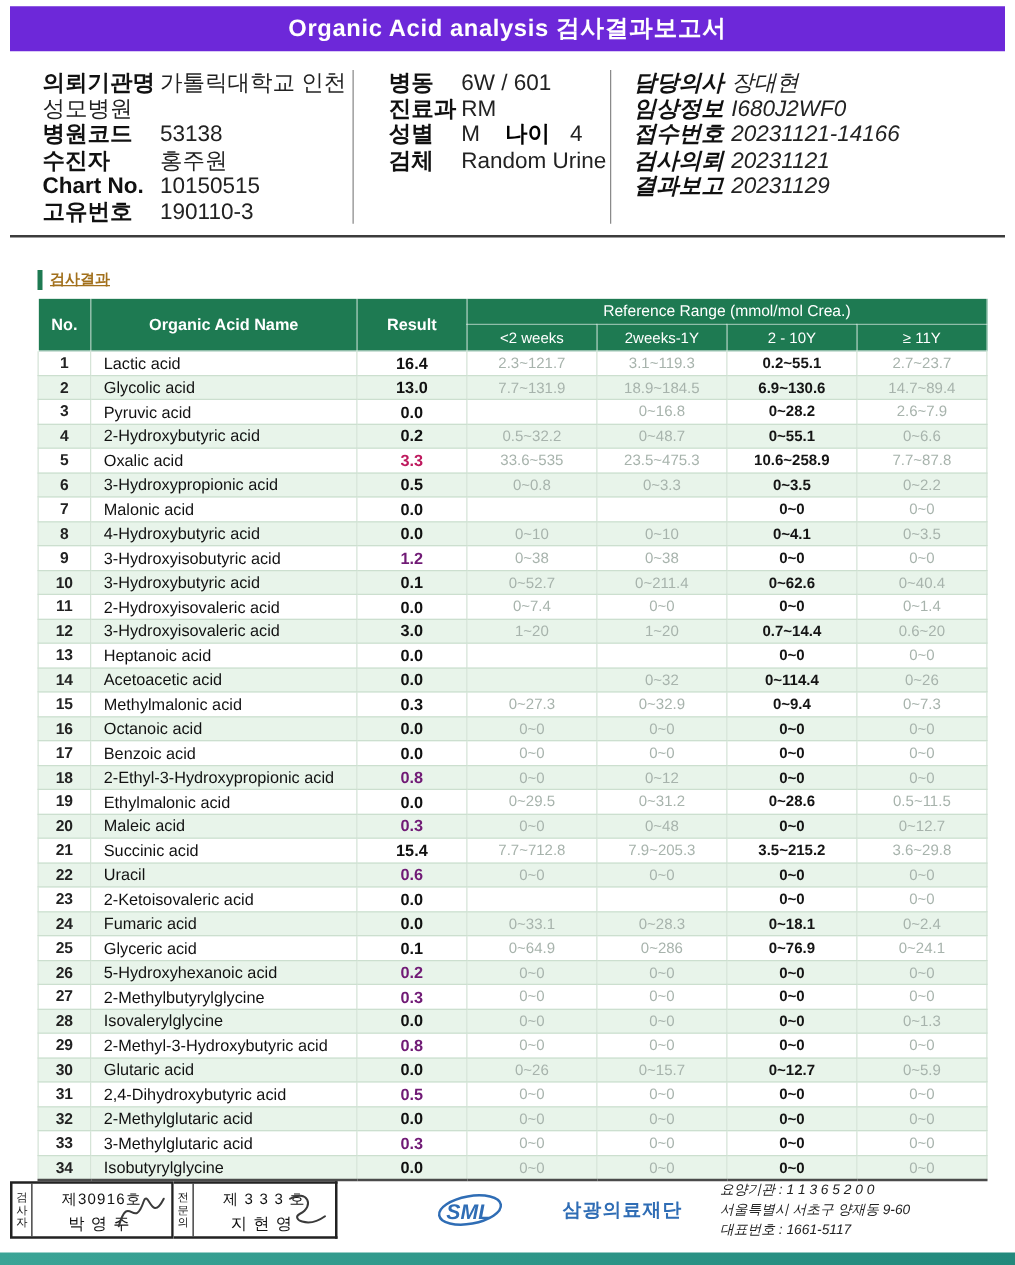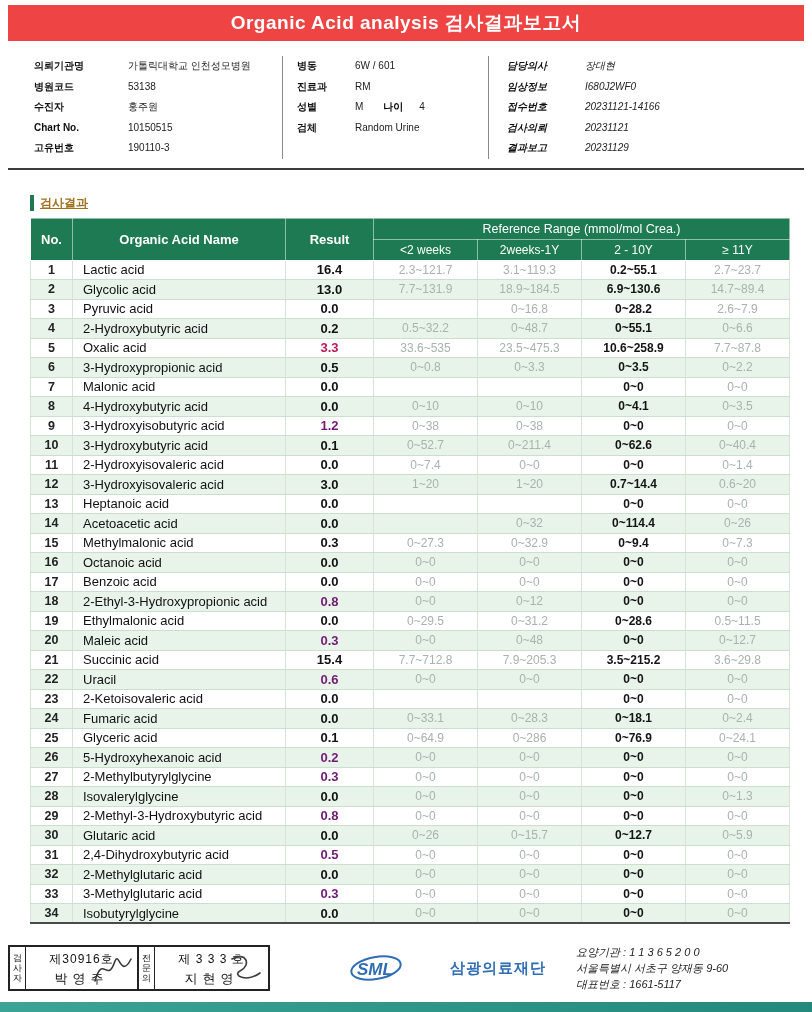--- a/index.html
+++ b/index.html
@@ -1,28 +1,28 @@
 <!DOCTYPE html>
 <html><head>
 <meta charset="utf-8">
 <style>
   * { box-sizing: border-box; margin: 0; padding: 0; }
   html, body { background: #fff; }
   body { font-family: "Liberation Sans", sans-serif; }
   .page { position: relative; width: 812px; height: 1012px; background: #fff; overflow: hidden; }
 
-  .title-bar { margin: 5px 8px 4px; height: 36px; background: #ef4444; color: #fff;
+  .title-bar { margin: 5px 8px 4px; height: 36px; background: #6d28d9; color: #fff;
     display: flex; align-items: center; justify-content: center;
     font-size: 19px; font-weight: bold; letter-spacing: .5px; }
 
   .info-section { margin: 9px 8px 0; padding: 6px 0 9px; border-bottom: 2px solid #3c3c3c;
-    display: flex; font-size: 10px; }
+    display: flex; font-size: 18px; }
   .info-col { line-height: 20.5px; }
   .col-left { width: 274px; padding-left: 26px; }
-  .col-middle { width: 206px; padding-left: 14px; border-left: 1px solid #8a8a8a; }
+  .col-middle { width: 206px; padding-left: 28px; border-left: 1px solid #8a8a8a; }
   .col-right { flex: 1; padding-left: 18px; border-left: 1px solid #8a8a8a; font-style: italic; }
   .info-label { display: inline-block; font-weight: bold; color: #111; }
   .col-left .info-label { width: 94px; }
   .col-middle .info-label { width: 58px; }
   .col-right .info-label { width: 78px; }
   .info-value { color: #222; }
   .info-label2 { font-weight: bold; margin-left: 20px; margin-right: 16px; }
 
   .section-title { margin: 25px 0 0 30px; display: flex; align-items: center;
     font-size: 12px; font-weight: bold; color: #a2701c; text-decoration: underline; }

